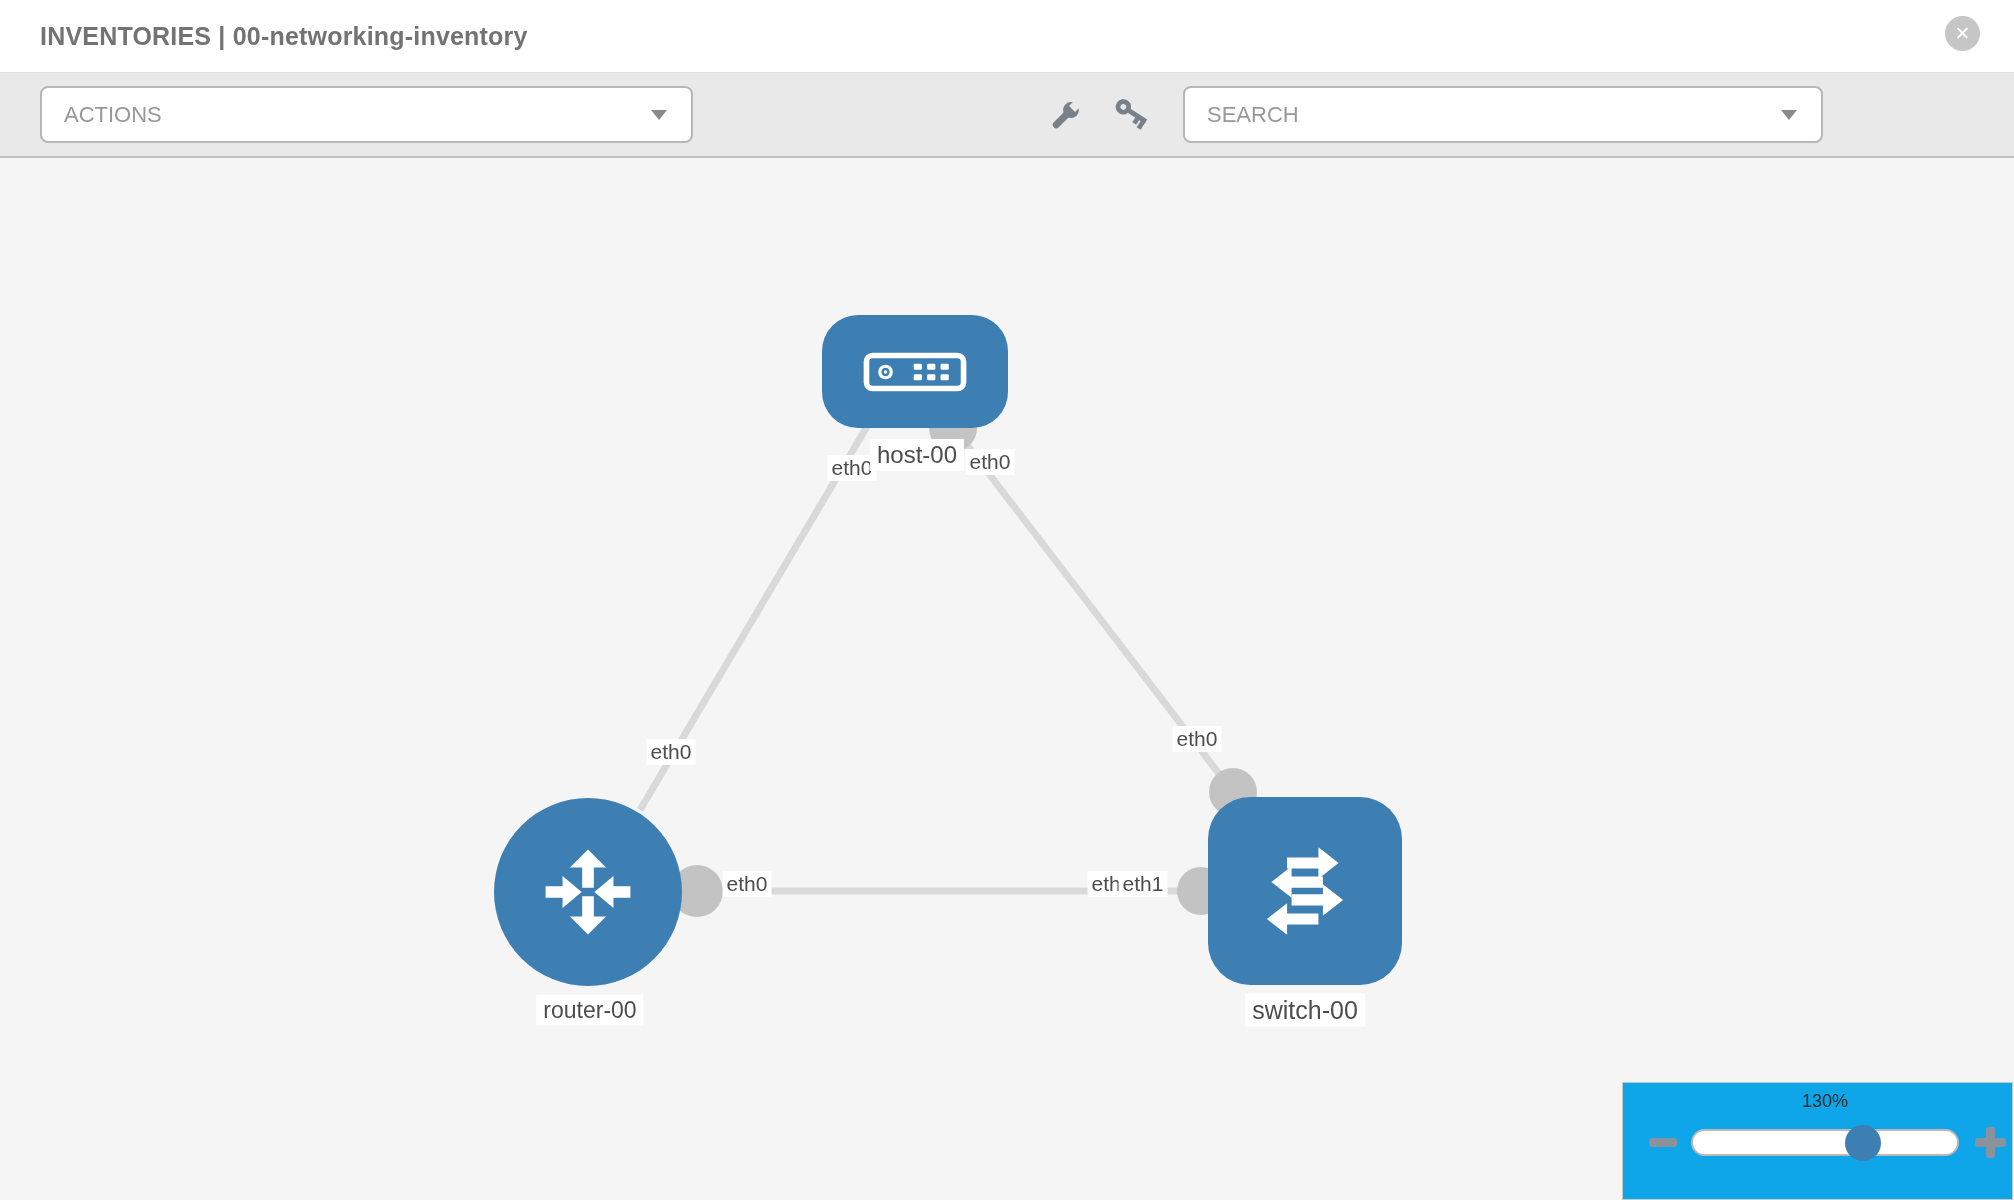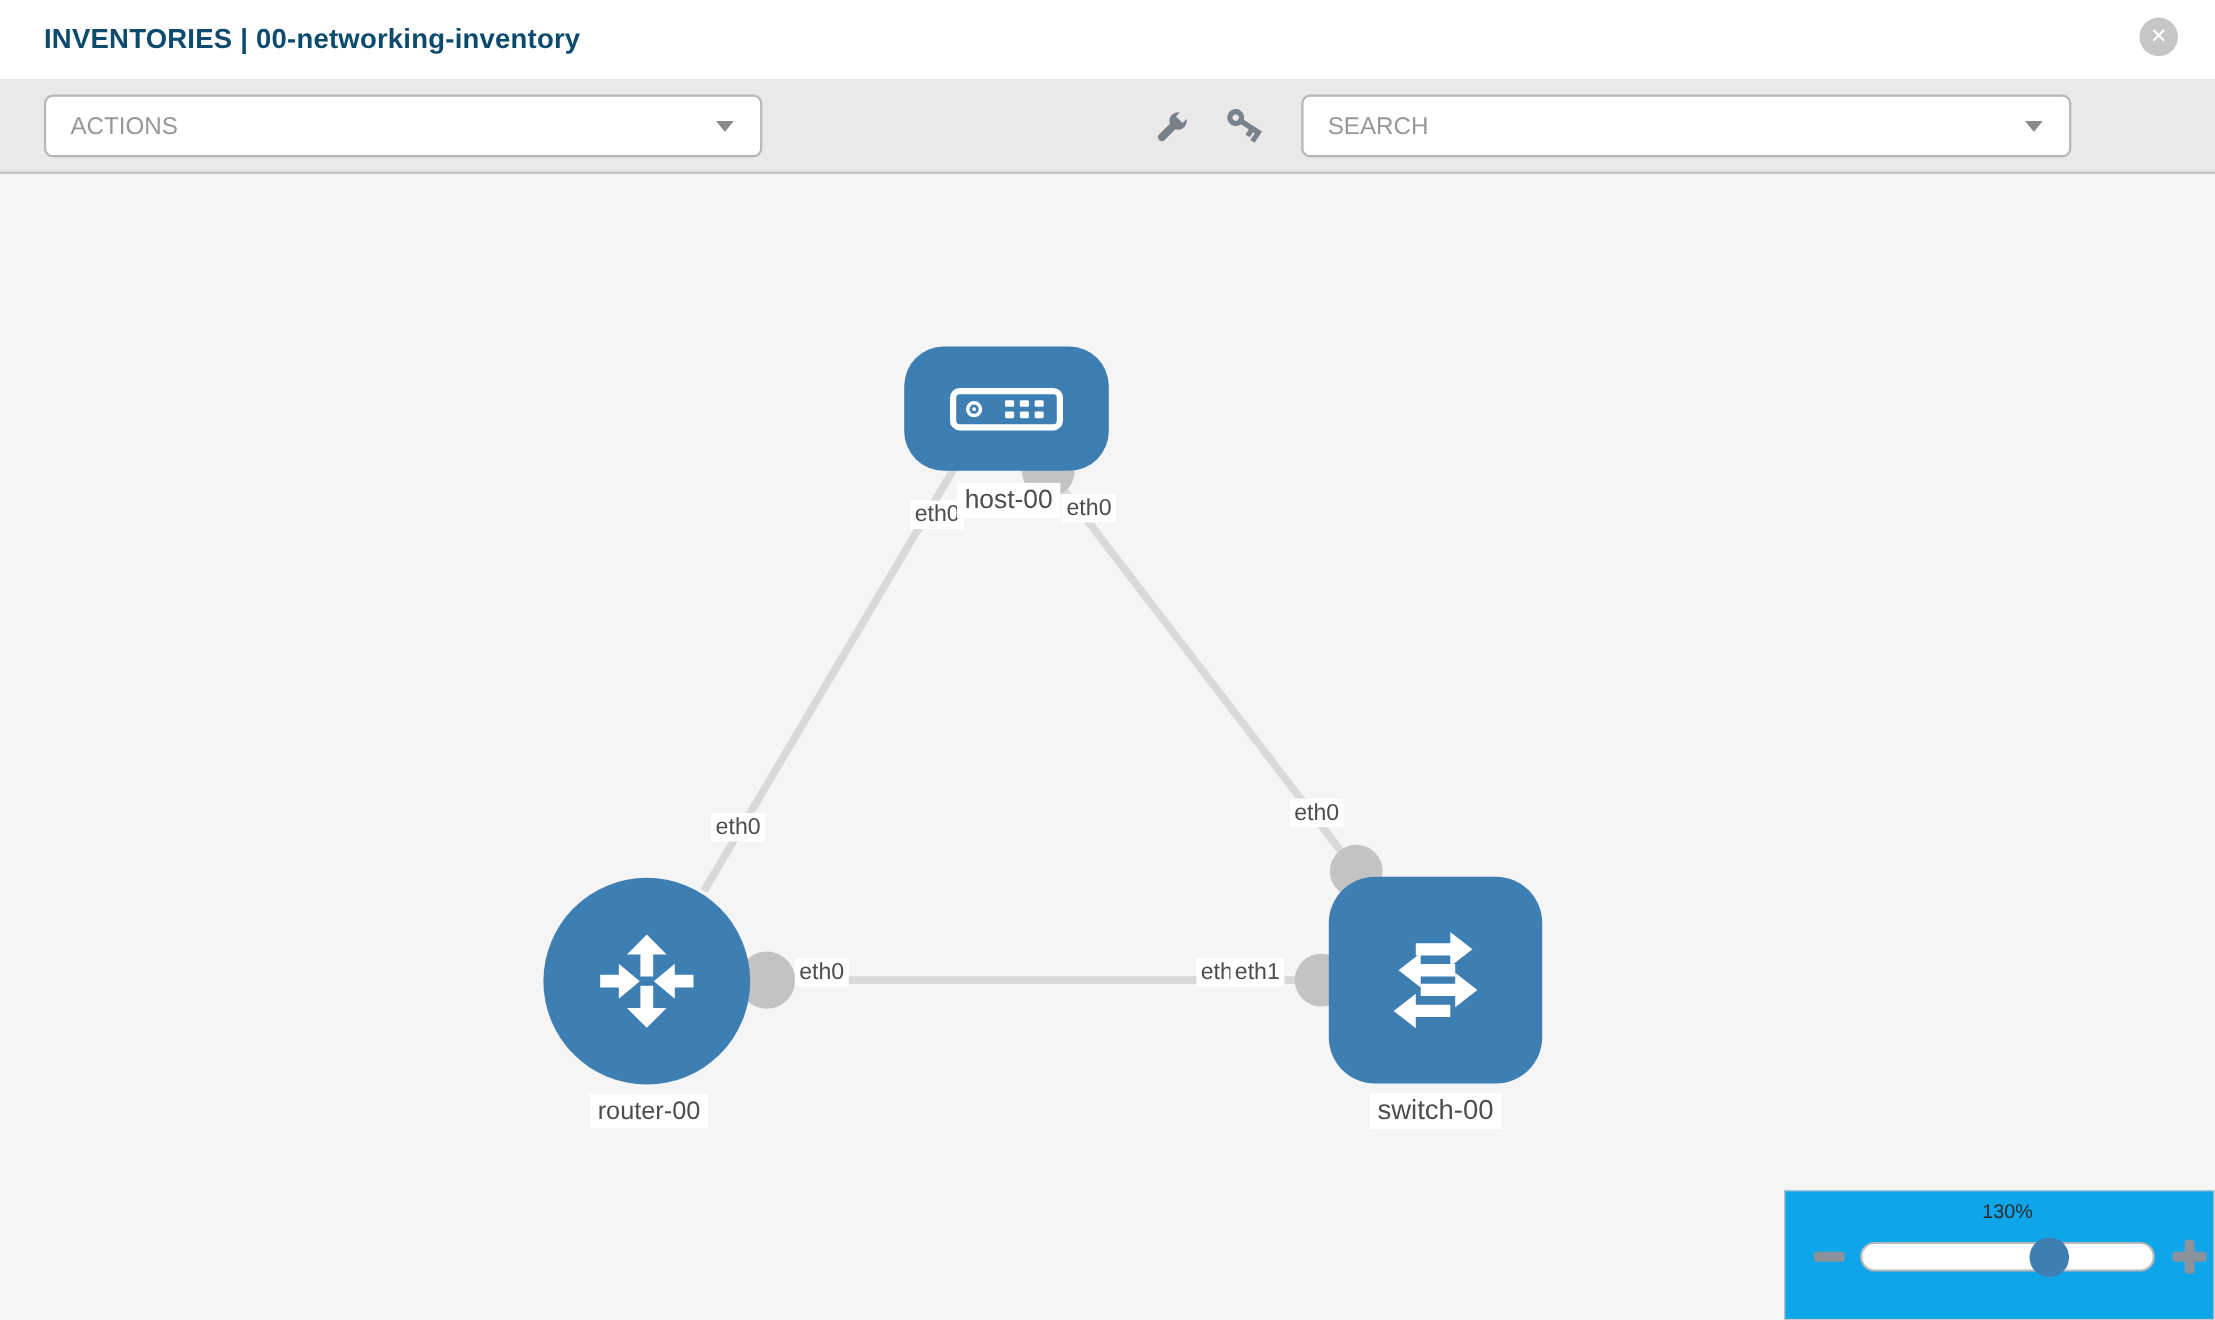--- a/index.html
+++ b/index.html
@@ -2,36 +2,36 @@
 <html><head>
 <meta charset="utf-8">
 <style>
   html,body{margin:0;padding:0;width:2014px;height:1200px;overflow:hidden;
     font-family:"Liberation Sans","DejaVu Sans",sans-serif;background:#ffffff;}
 
   
   .header{position:absolute;top:0;left:0;width:2014px;height:72px;background:#fff;
     border-bottom:1px solid #e3e3e3;z-index:10;}
   .header-title{position:absolute;left:40px;top:0;line-height:72px;font-size:25px;
-    font-weight:bold;color:#0c4a6e;letter-spacing:.2px;}
+    font-weight:bold;color:#737373;letter-spacing:.2px;}
   .close-btn{position:absolute;right:34px;top:16px;width:35px;height:35px;border-radius:50%;
     background:#c6c6c6;color:#fff;text-align:center;line-height:35px;font-size:19px;
     font-weight:bold;cursor:pointer;}
 
   
   .toolbar{position:absolute;top:73px;left:0;width:2014px;height:83px;background:#e9e9e9;
     border-bottom:2px solid #c0c0c0;z-index:10;}
   .dropdown{position:absolute;top:13px;height:57px;background:#fff;border:2px solid #b6b6b6;
     border-radius:8px;box-sizing:border-box;cursor:pointer;}
   .dd-label{position:absolute;left:22px;top:0;line-height:53px;font-size:22px;color:#989898;}
   .caret{position:absolute;right:24px;top:22px;width:0;height:0;
     border-left:8px solid transparent;border-right:8px solid transparent;
     border-top:10px solid #8a8a8a;}
   #actions-dd{left:40px;width:653px;}
-  #search-dd{left:1183px;width:700px;}
+  #search-dd{left:1183px;width:640px;}
   .tool-btn{position:absolute;top:24px;width:38px;height:38px;cursor:pointer;}
   #wrench-btn{left:1046px;} #key-btn{left:1114px;}
   .tool-btn svg{overflow:visible;}
 
   
   .canvas{position:absolute;top:158px;left:0;width:2014px;height:1042px;background:#f5f5f5;}
   .canvas svg.links{position:absolute;left:0;top:0;z-index:1;}
 
   .node{position:absolute;background:#3d7eb3;z-index:2;display:flex;align-items:center;
     justify-content:center;cursor:pointer;}

